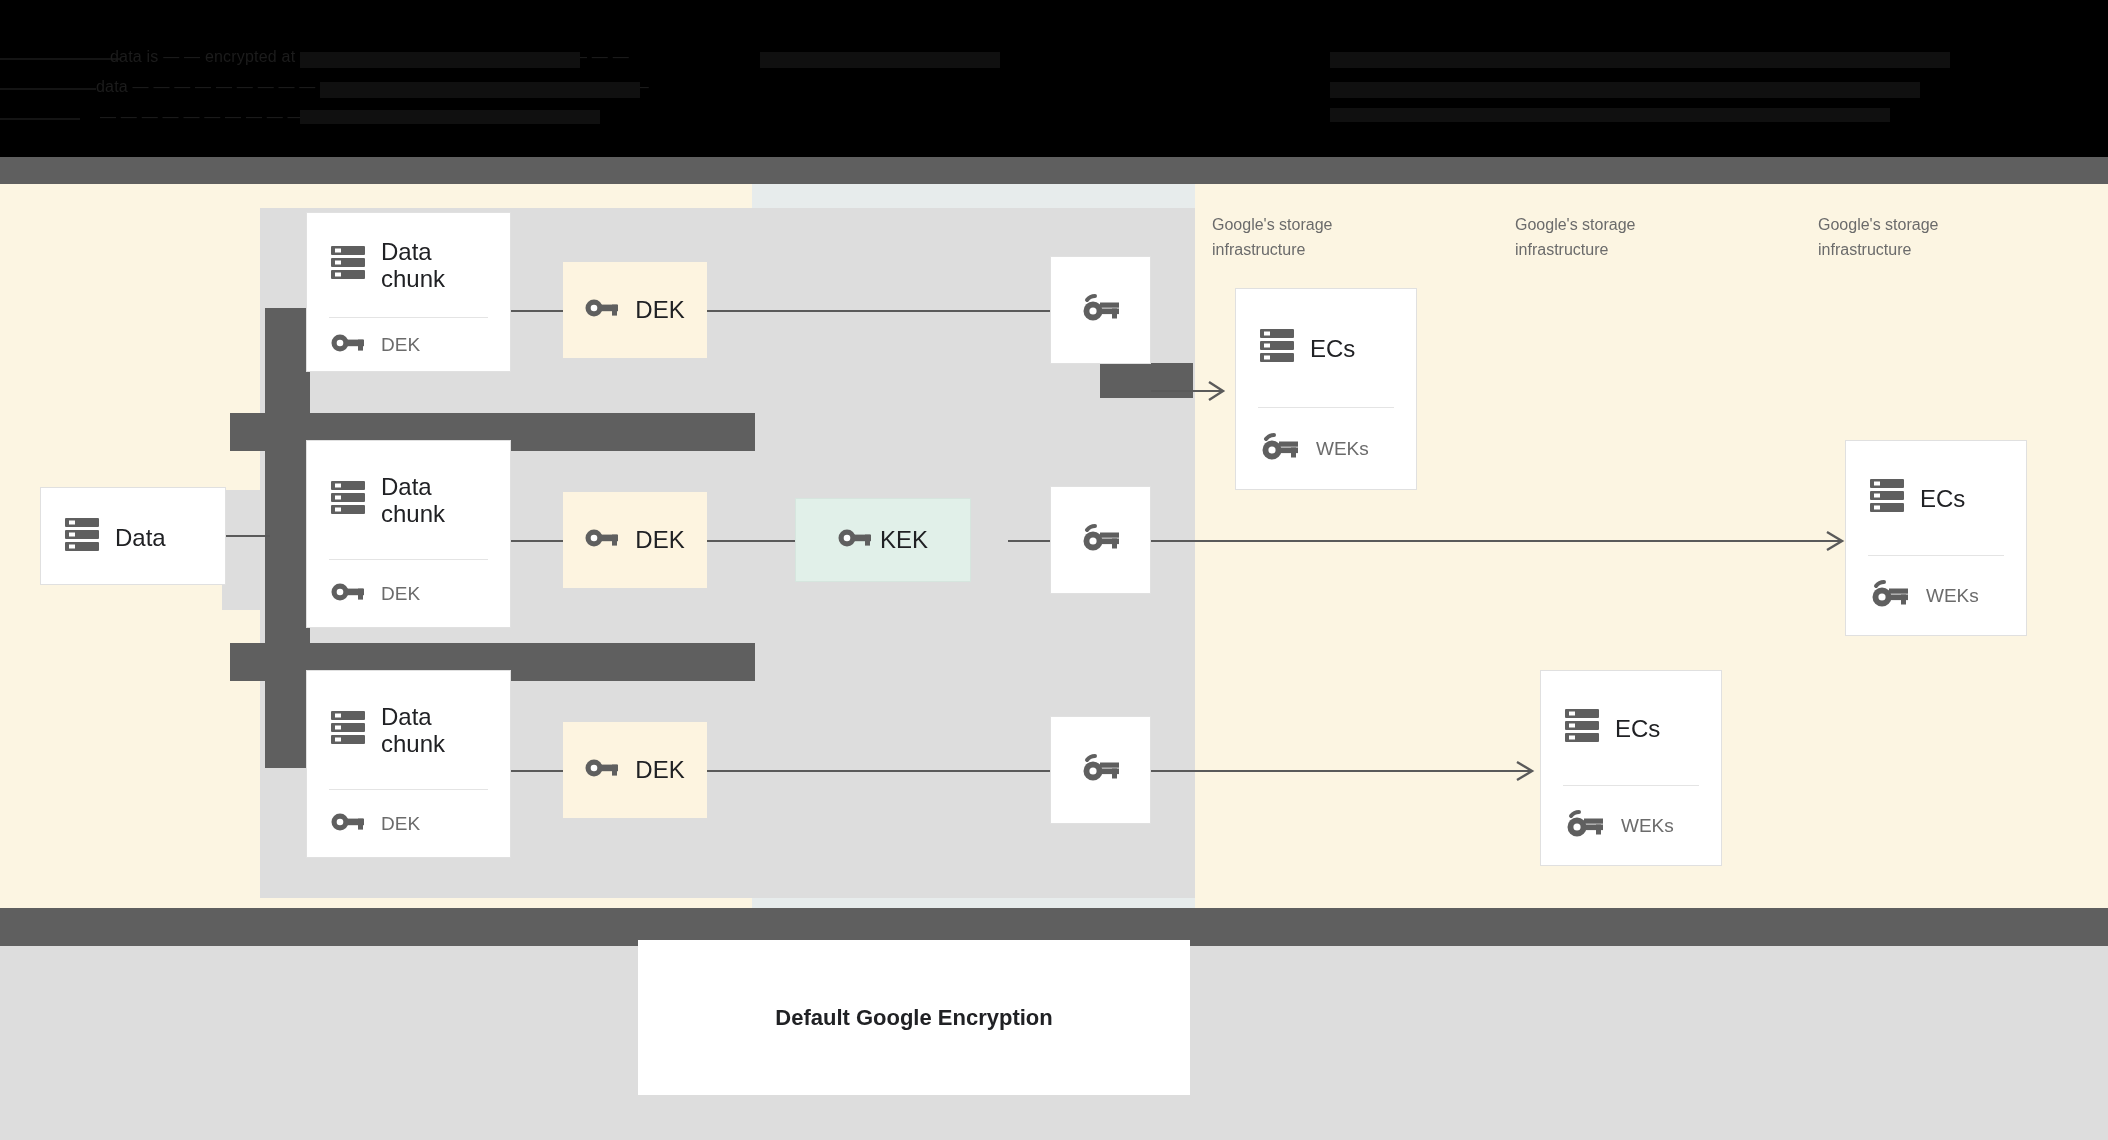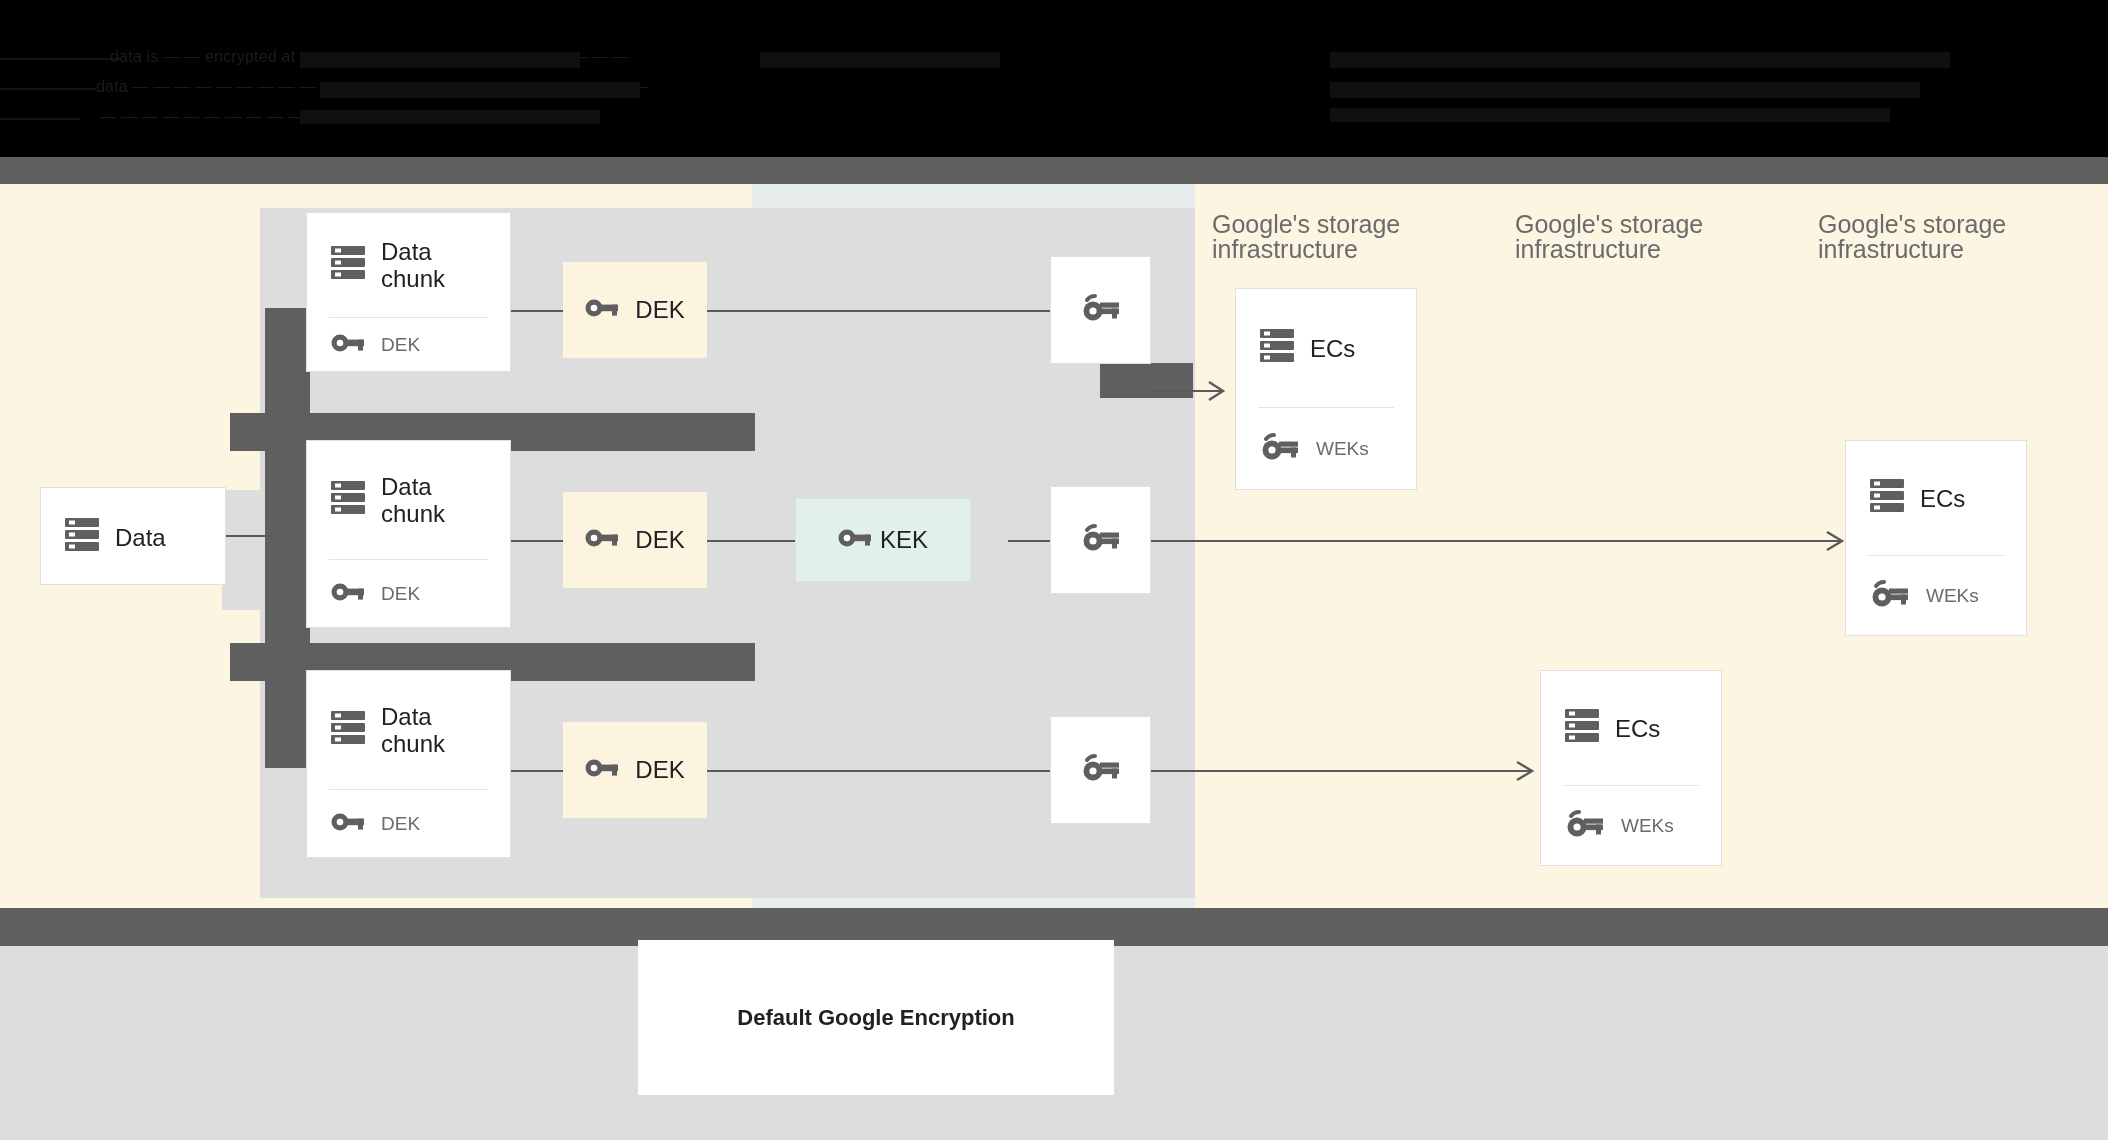--- a/index.html
+++ b/index.html
@@ -40,21 +40,21 @@
   .lbl-box{font-size:24px;color:#202124;}
 
   
   .ico{display:block;flex:0 0 auto;}
 
   
   .conn{position:absolute;background:#5a5a5a;height:2px;}
   .arrowhead{position:absolute;}
 
   
-  .seclabel{position:absolute;font-size:25px;color:#6b6b6b;line-height:25px;white-space:pre-line;}
+  .seclabel{position:absolute;font-size:16px;color:#6b6b6b;line-height:25px;white-space:pre-line;}
 
   
   .caption{position:absolute;background:#fff;display:flex;flex-direction:column;align-items:center;justify-content:center;}
   .cap-title{font-size:22px;font-weight:bold;color:#202124;}
   .cap-body{font-size:22px;color:#202124;text-align:center;line-height:31px;margin-top:26px;}
   .cap-body b{font-weight:bold;}
 </style>
 </head>
 <body>
 
@@ -416,17 +416,17 @@
           <circle cx="12" cy="17" r="3.6" fill="#ffffff"></circle>
           <rect x="19" y="8.5" width="19" height="5.2" fill="#5f5f5f"></rect>
           <rect x="19" y="14.5" width="19" height="5.6" fill="#5f5f5f"></rect>
           <rect x="31" y="14.5" width="5" height="10" fill="#5f5f5f"></rect>
         </svg>
       </span>
       <span class="lbl-sub">WEKs</span>
     </div>
   </div>
 
-  <div class="caption" style="left:638px;top:940px;width:476px;height:155px;">
+  <div class="caption" style="left:638px;top:940px;width:552px;height:155px;">
     <div class="cap-title">Default Google Encryption</div>
   </div>
 
 </div>
 
 </body></html>

